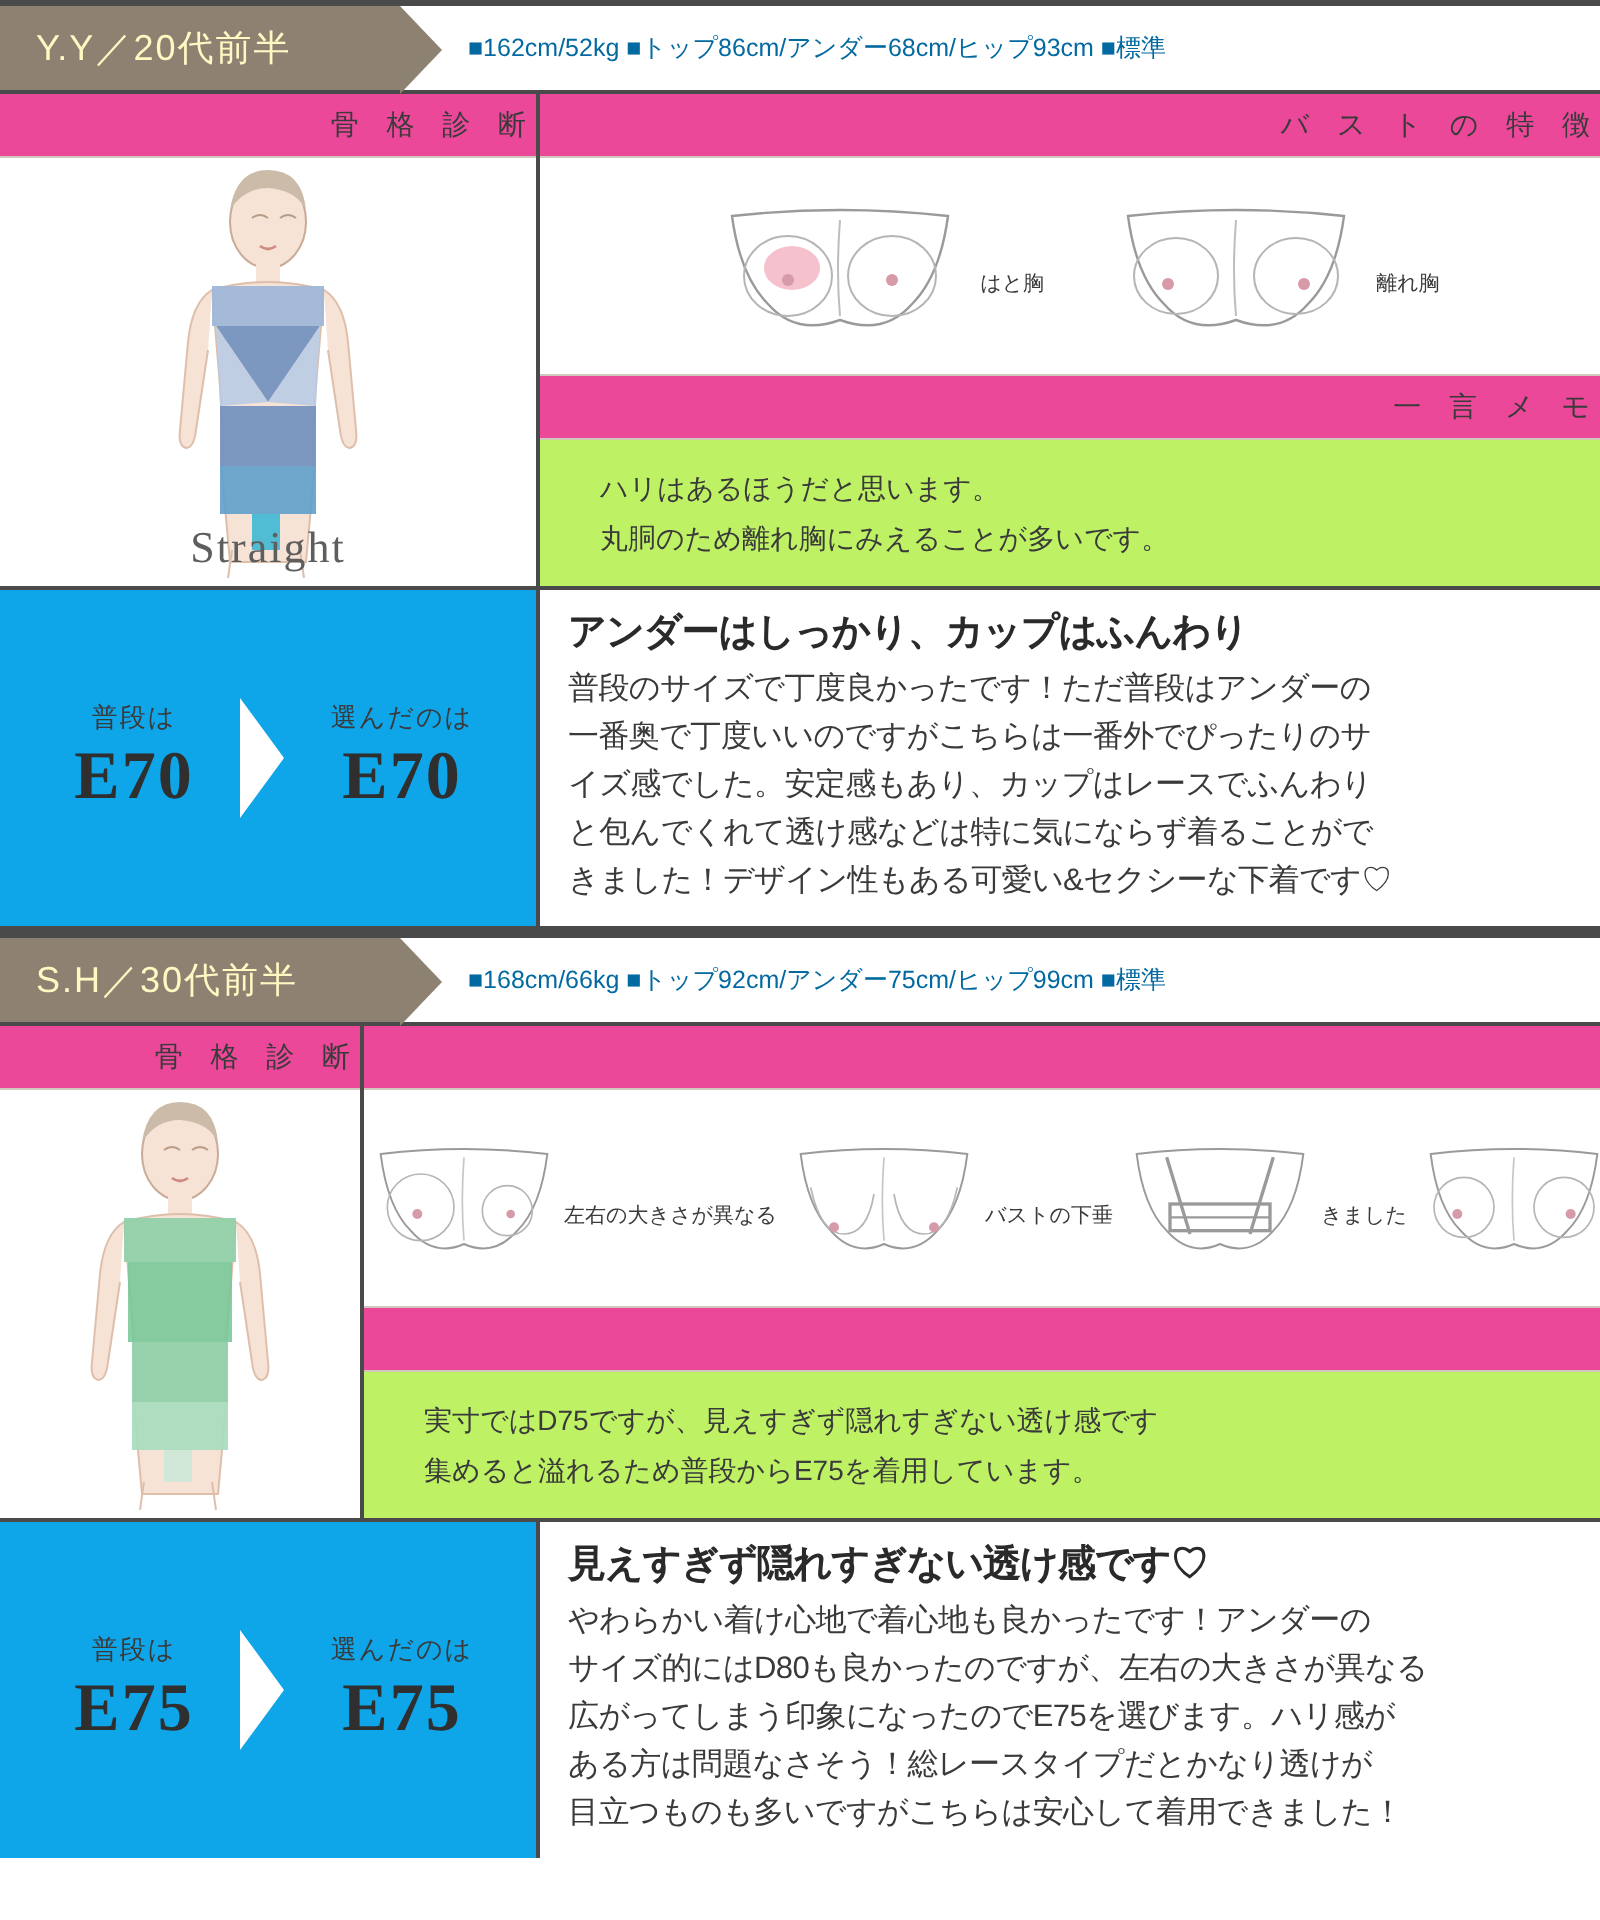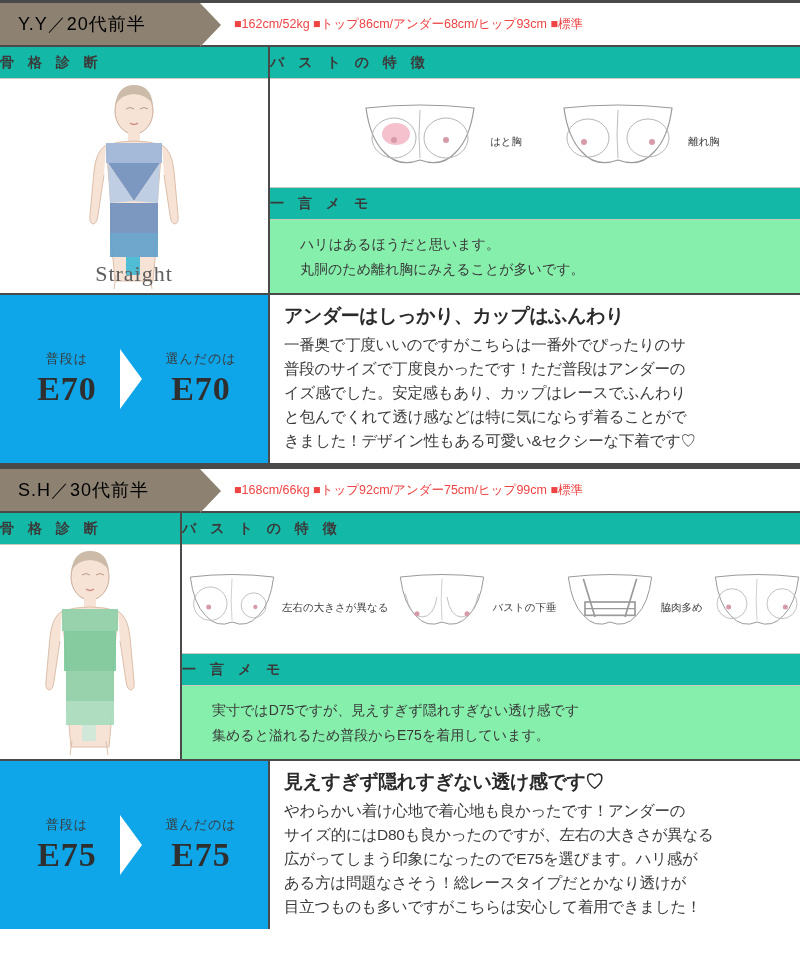--- a/index.html
+++ b/index.html
@@ -18,64 +18,63 @@
   
   .hdr {
     display: flex; align-items: stretch;
     background: #ffffff;
     height: 44px;
     border-bottom: 2px solid #4a4a4a;
   }
   .hdr-tag {
     position: relative;
     background: #8d8272;
-    color: #000000;
+    color: #fef9c3;
     display: flex; align-items: center;
     padding: 0 30px 0 18px;
     font-size: 18px;
     letter-spacing: 1px;
     min-width: 200px;
   }
   .hdr-tag:after {
     content: "";
     position: absolute; right: -21px; top: 0;
     width: 0; height: 0;
     border-top: 22px solid transparent;
     border-bottom: 22px solid transparent;
     border-left: 21px solid #8d8272;
   }
   .hdr-specs {
     flex: 1;
     display: flex; align-items: center;
     padding-left: 34px;
     font-size: 12.5px;
-    color: #ef4444;
+    color: #0369a1;
     letter-spacing: 0px;
     white-space: nowrap;
   }
 
   
   .upper { display: flex; border-bottom: 2px solid #4a4a4a; }
   .col-left {
     width: 270px;
     border-right: 2px solid #4a4a4a;
     display: flex; flex-direction: column;
     background: #ffffff;
   }
   .col-right { flex: 1; display: flex; flex-direction: column; }
 
   .sec-title {
-    background: #14b8a6;
-    text-align: left;
+    background: #ec4899;
+    text-align: right;
     font-size: 14px;
     letter-spacing: 5px;
     padding: 7px 0 6px;
     border-bottom: 1px solid #cfc9bd;
     color: #3a3a3a;
-    font-weight: bold;
   }
   .sec-title.memo {
     letter-spacing: 5px;
     border-top: 1px solid #cfc9bd;
   }
 
   .body-fig {
     flex: 1;
     position: relative;
     display: flex; align-items: center; justify-content: center;
@@ -98,21 +97,21 @@
     background: #ffffff;
     flex: 1;
   }
   .bust-item { display: flex; flex-direction: row; align-items: center; }
   .bust-label {
     font-size: 10.5px; color: #3a3a3a; margin-top: 2px;
     white-space: nowrap;
   }
 
   .memo-text {
-    background: #86efac;
+    background: #bef264;
     padding: 12px 18px 12px 30px;
     font-size: 14px;
     line-height: 1.75;
     color: #3a3a3a;
   }
 
   
   .lower { display: flex; }
   .size-box {
     width: 270px;
@@ -256,22 +255,22 @@
         </div>
         <div class="size-arrow"></div>
         <div class="size-cell">
           <div class="lbl">選んだのは</div>
           <div class="val">E70</div>
         </div>
       </div>
       <div class="comment-box">
         <div class="comment-title">アンダーはしっかり、カップはふんわり</div>
         <div class="comment-body">
+          <div>普段のサイズで丁度良かったです！ただ普段はアンダーの</div>
           <div>一番奥で丁度いいのですがこちらは一番外でぴったりのサ</div>
-          <div>普段のサイズで丁度良かったです！ただ普段はアンダーの</div>
           <div>イズ感でした。安定感もあり、カップはレースでふんわり</div>
           <div>と包んでくれて透け感などは特に気にならず着ることがで</div>
           <div>きました！デザイン性もある可愛い&amp;セクシーな下着です♡</div>
         </div>
       </div>
     </div>
   </div>
 
   <div class="review-block">
 
@@ -331,21 +330,21 @@
             </svg>
             <div class="bust-label">バストの下垂</div>
           </div>
           <div class="bust-item">
             <svg width="100" height="84" viewBox="0 0 120 92">
               <path d="M10 10 q50 -6 100 0 q-4 32 -18 46 q-14 16 -32 8 q-18 8 -32 -8 q-14 -14 -18 -46 Z" fill="#ffffff" stroke="#9a9a9a" stroke-width="1.2"></path>
               <path d="M28 12 l14 46 M92 12 l-14 46" stroke="#9a9a9a" stroke-width="2" fill="none"></path>
               <rect x="30" y="40" width="60" height="16" fill="none" stroke="#9a9a9a" stroke-width="2"></rect>
               <path d="M30 48 h60" stroke="#9a9a9a" stroke-width="1.4"></path>
             </svg>
-            <div class="bust-label">脇肉多め</div>
+            <div class="bust-label">きました</div>
           </div>
           <div class="bust-item">
             <svg width="100" height="84" viewBox="0 0 120 92">
               <path d="M10 10 q50 -6 100 0 q-4 32 -18 46 q-14 16 -32 8 q-18 8 -32 -8 q-14 -14 -18 -46 Z" fill="#ffffff" stroke="#9a9a9a" stroke-width="1.2"></path>
               <path d="M60 12 q-2 26 0 50" stroke="#c6c6c6" stroke-width="1" fill="none"></path>
               <ellipse cx="30" cy="42" rx="18" ry="18" fill="none" stroke="#b5b5b5" stroke-width="1"></ellipse>
               <ellipse cx="90" cy="42" rx="18" ry="18" fill="none" stroke="#b5b5b5" stroke-width="1"></ellipse>
               <circle cx="26" cy="46" r="3" fill="#d79aa8"></circle>
               <circle cx="94" cy="46" r="3" fill="#d79aa8"></circle>
             </svg>

